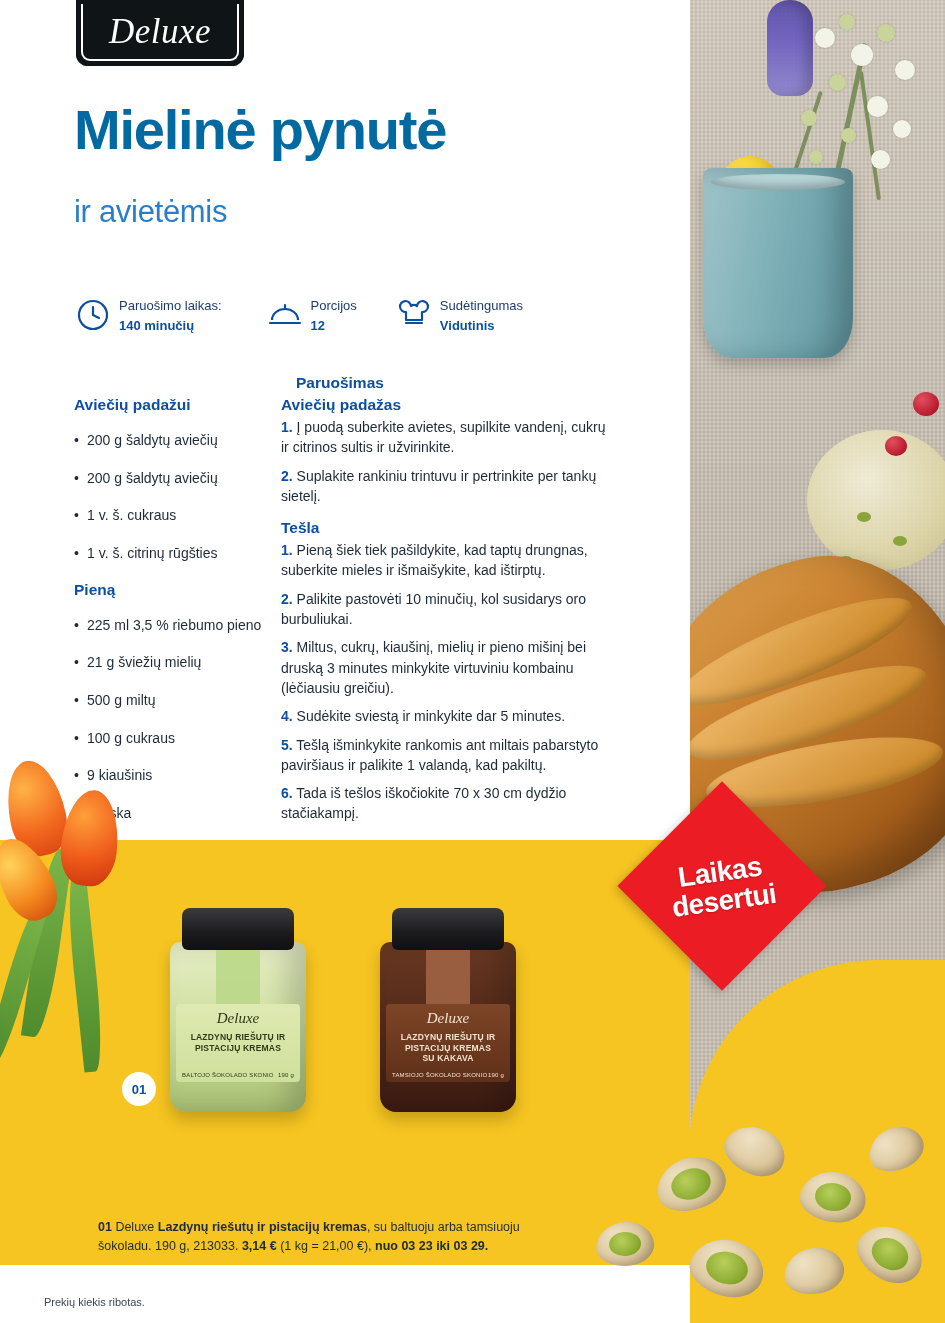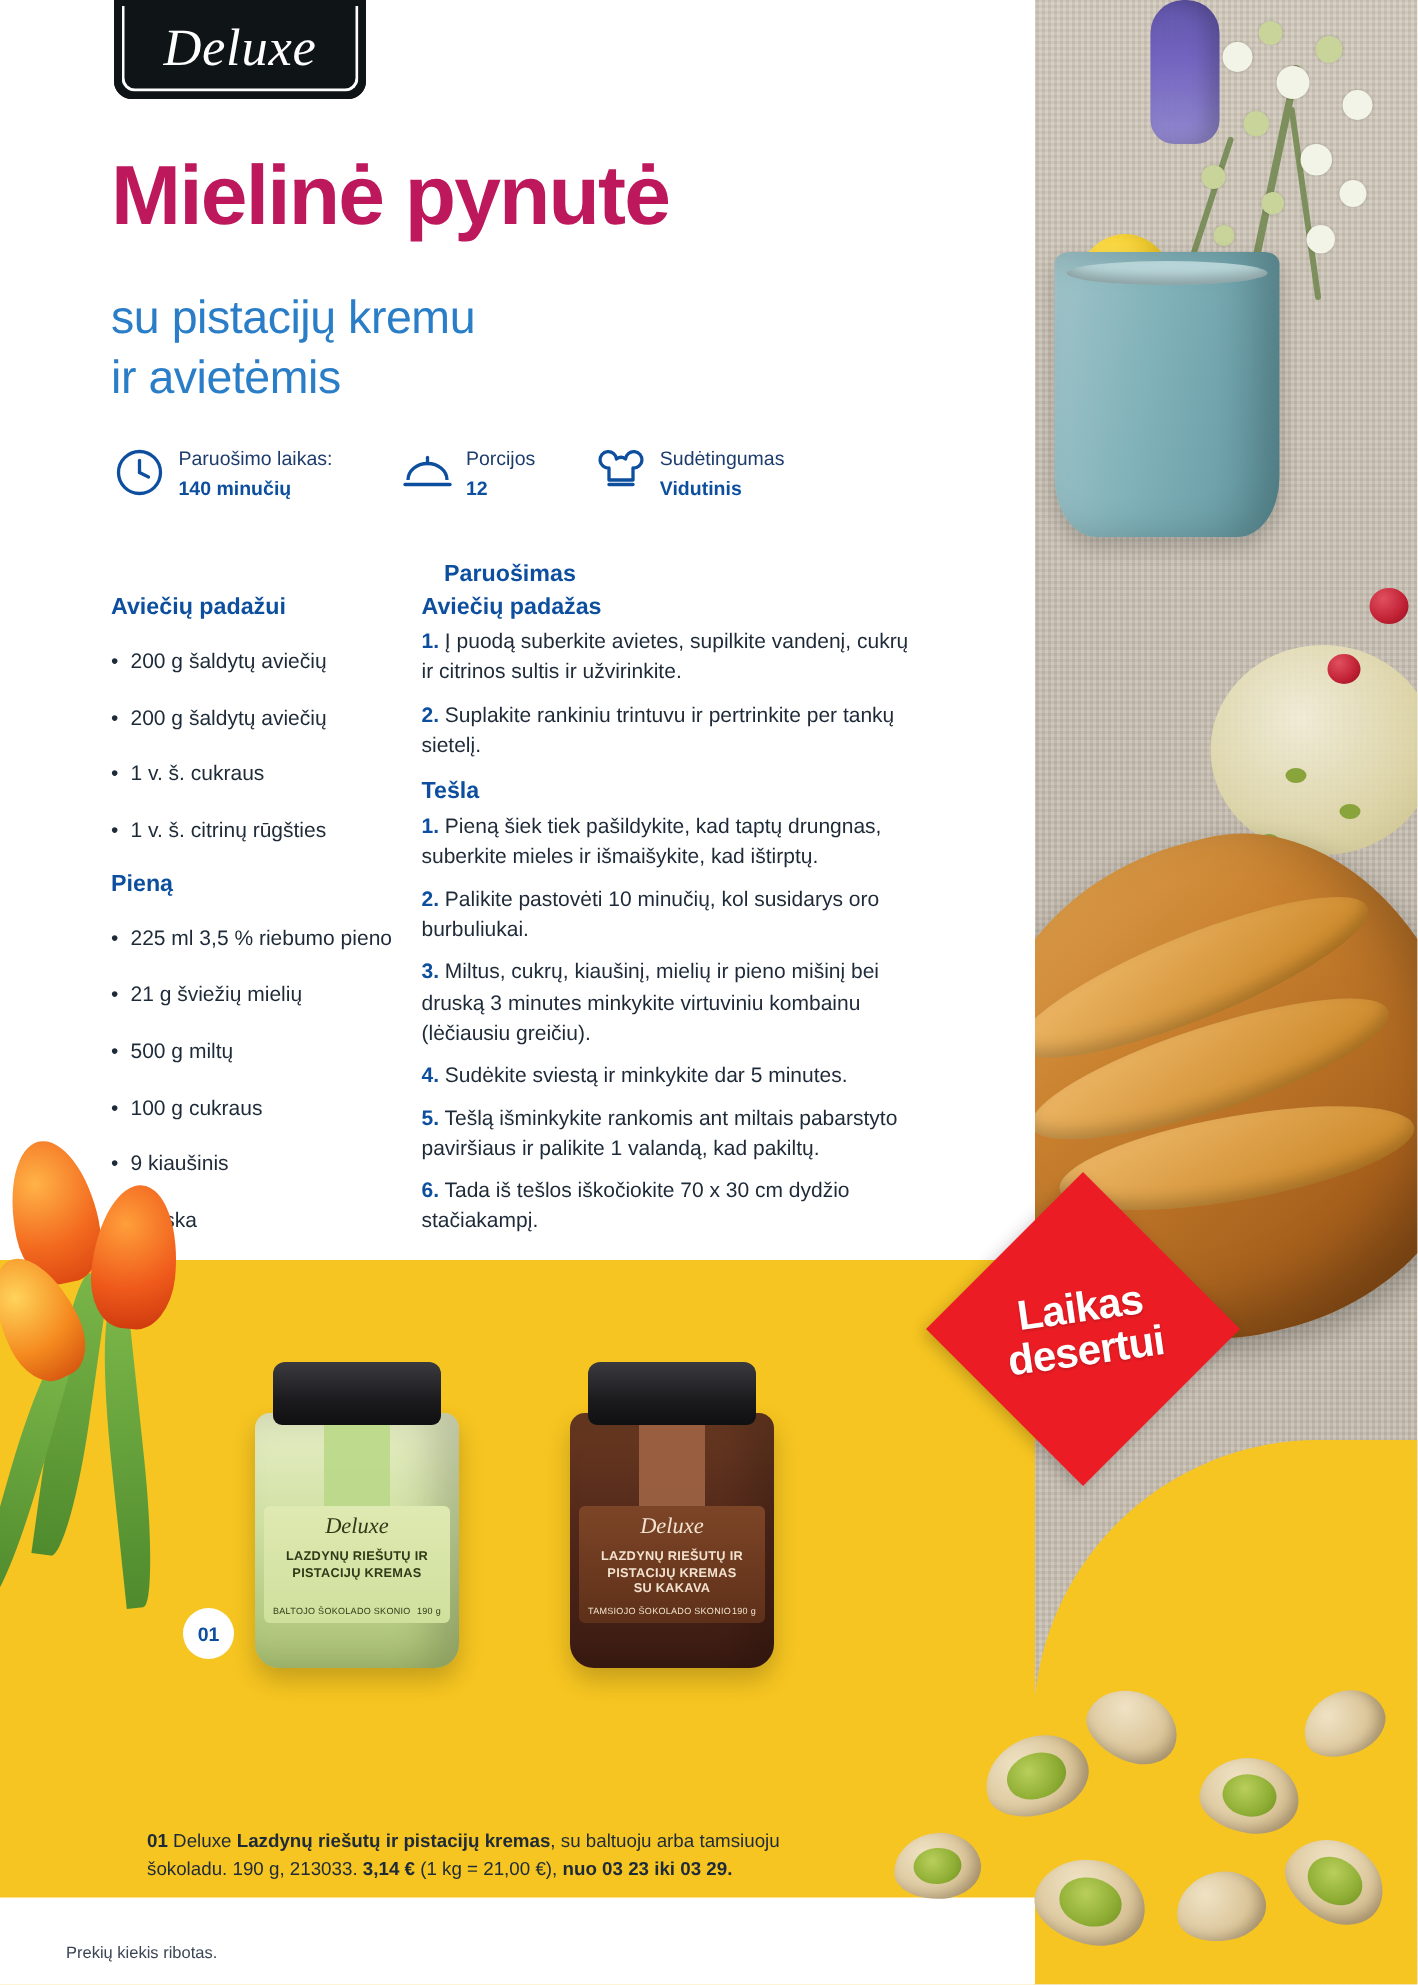--- a/index.html
+++ b/index.html
@@ -182,21 +182,21 @@
     letter-spacing: 0.5px;
   }
 
   
   .title {
     position: absolute;
     left: 74px;
     top: 102px;
     font-size: 56px;
     font-weight: bold;
-    color: #be185d;
+    color: #0369a1;
     letter-spacing: -1.2px;
     line-height: 1;
   }
   .subtitle {
     position: absolute;
     left: 74px;
     top: 192px;
     font-size: 31px;
     color: #2a7ec7;
     line-height: 1.28;
@@ -528,21 +528,20 @@
 
   <div class="main">
 
     <div class="logo">
       <div class="logo-inner"></div>
       <div class="logo-text">Deluxe</div>
     </div>
 
     <div class="title">Mielinė pynutė</div>
     <div class="subtitle">
-      <div>su pistacijų kremu</div>
       <div>ir avietėmis</div>
     </div>
 
     <div class="meta">
       <div class="meta-item">
         <div class="meta-icon">
           <svg width="34" height="34" viewBox="0 0 34 34">
             <circle cx="17" cy="17" r="14" fill="none" stroke="#0d4f9e" stroke-width="2.2"></circle>
             <line x1="17" y1="17" x2="17" y2="9" stroke="#0d4f9e" stroke-width="2.2" stroke-linecap="round"></line>
             <line x1="17" y1="17" x2="23" y2="20" stroke="#0d4f9e" stroke-width="2.2" stroke-linecap="round"></line>

